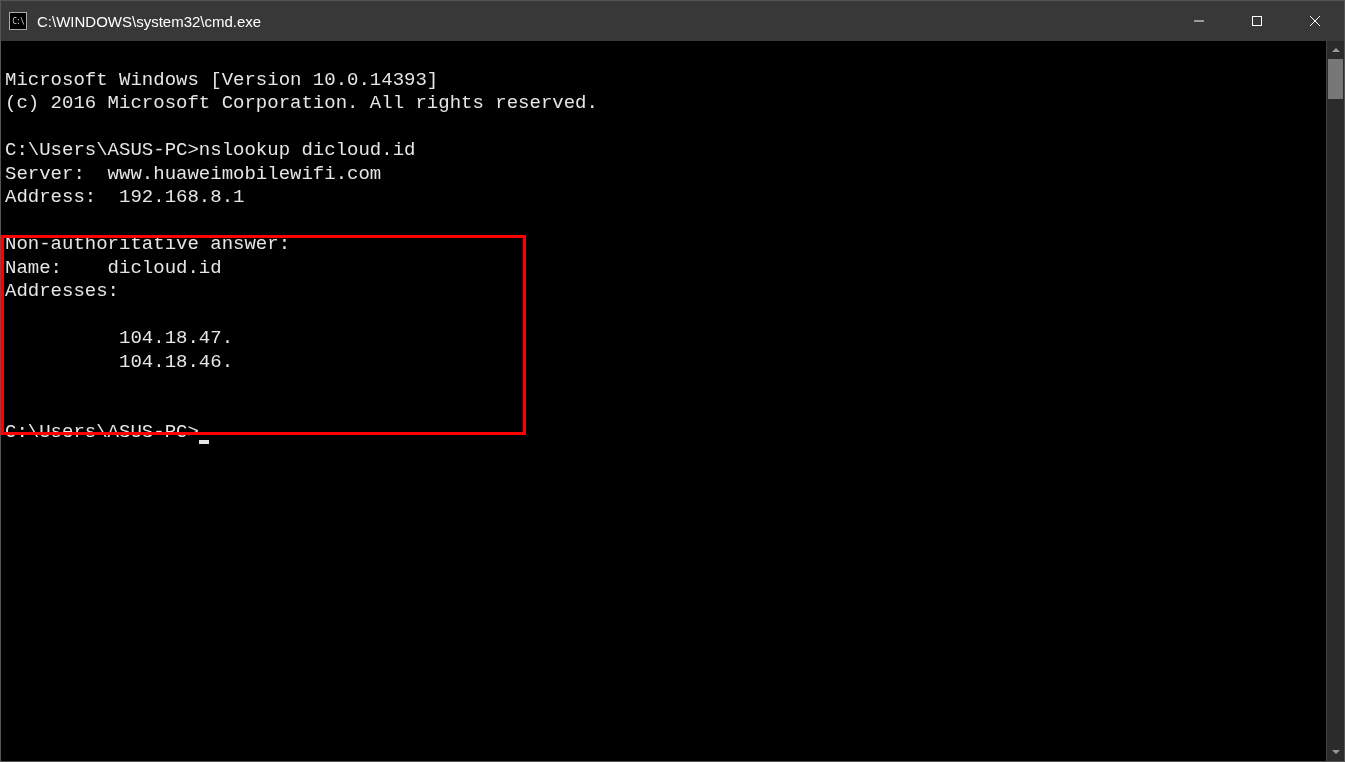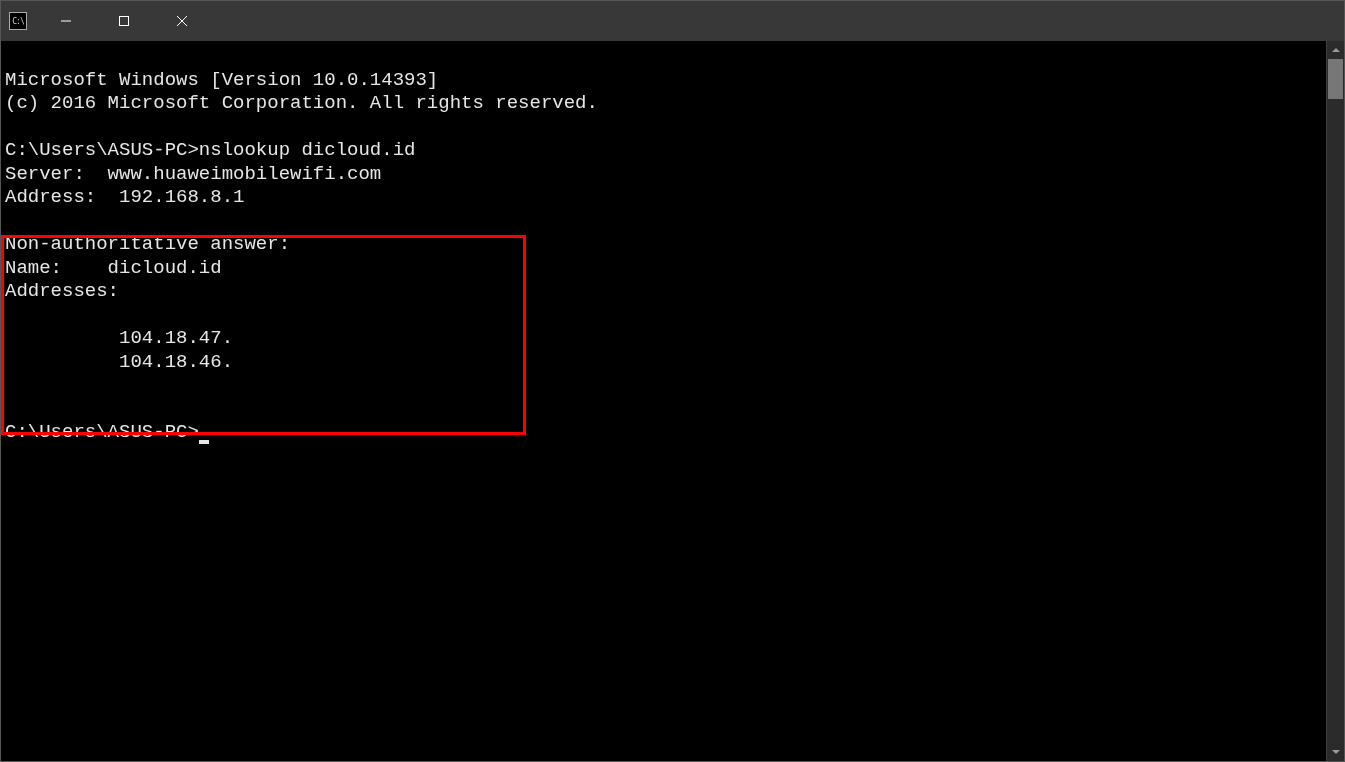--- a/index.html
+++ b/index.html
@@ -123,20 +123,21 @@
     }
     @keyframes blink { 50% { opacity: 0; } }
     .line { display: block; height: 23.5px; }
   </style>
 </head>
 <body>
 
 <div class="window">
   <div class="titlebar">
     <span class="titlebar-icon">C:\</span>
+    <span class="title-text">C:\WINDOWS\system32\cmd.exe</span>
     <div class="win-controls">
       <div class="win-btn">
         <svg viewBox="0 0 12 12">
             <line x1="1" y1="6" x2="11" y2="6"></line>
           </svg>
       </div>
       <div class="win-btn">
         <svg viewBox="0 0 12 12">
             <rect x="1.5" y="1.5" width="9" height="9"></rect>
           </svg>

